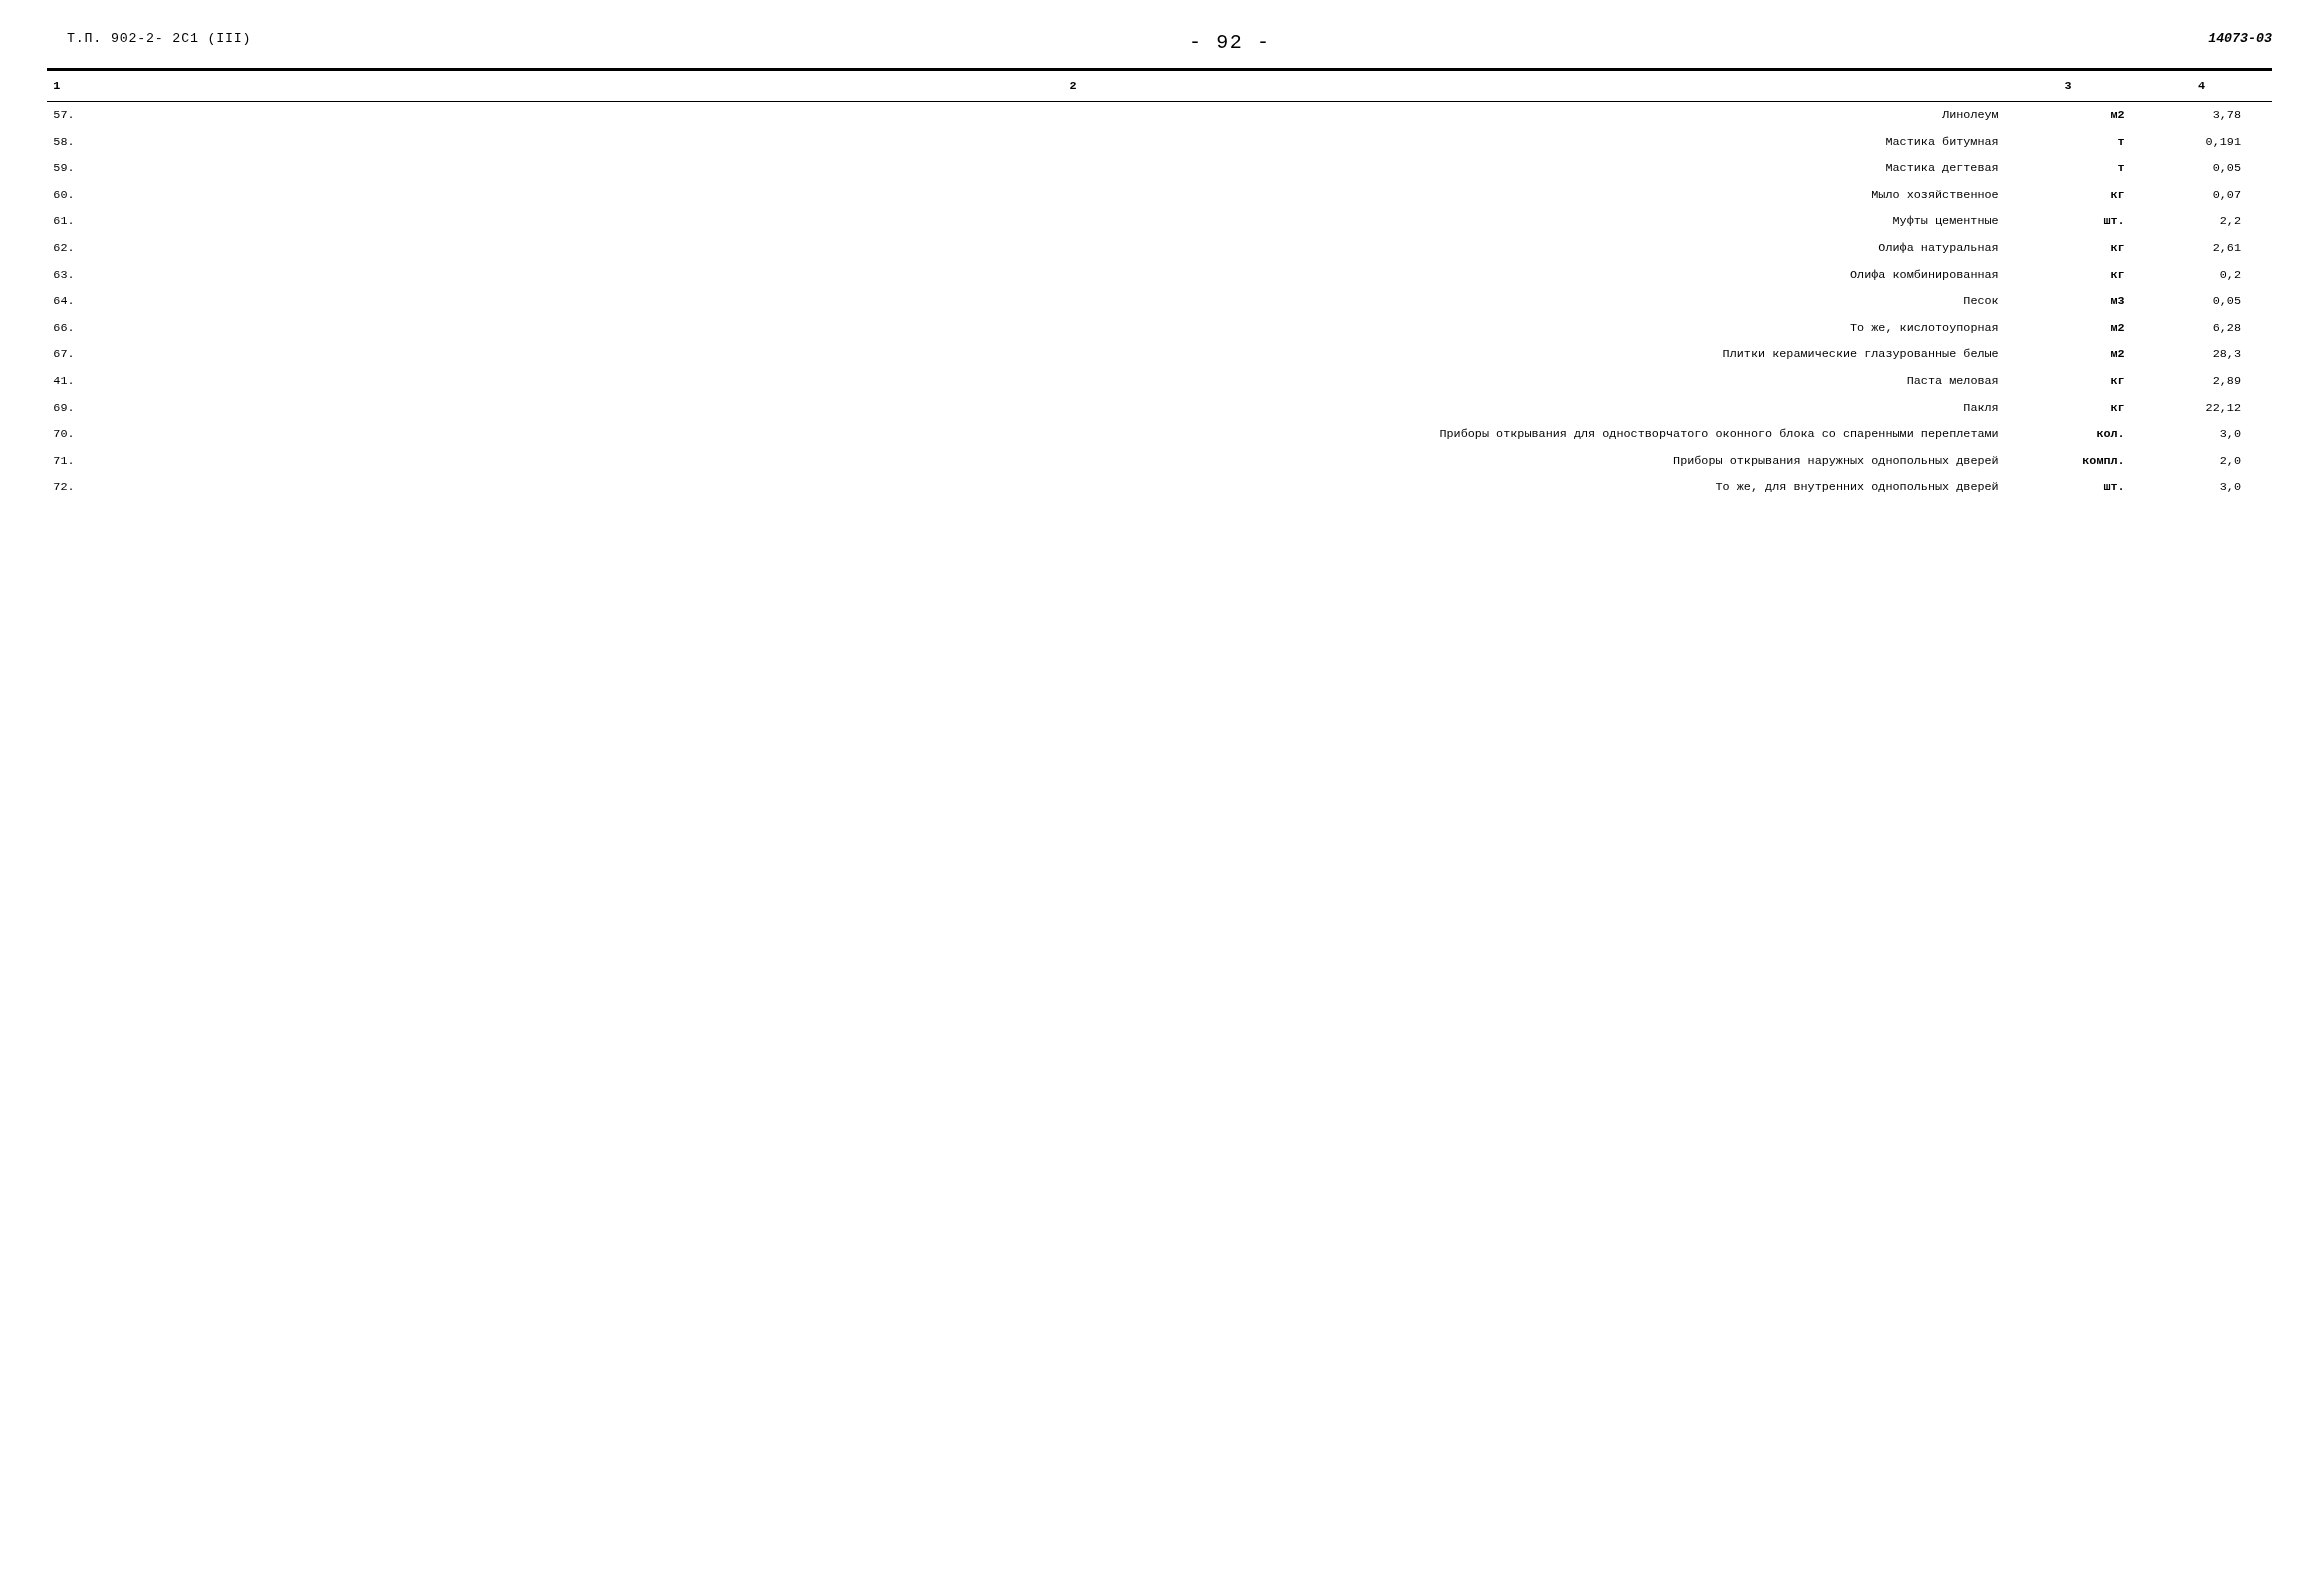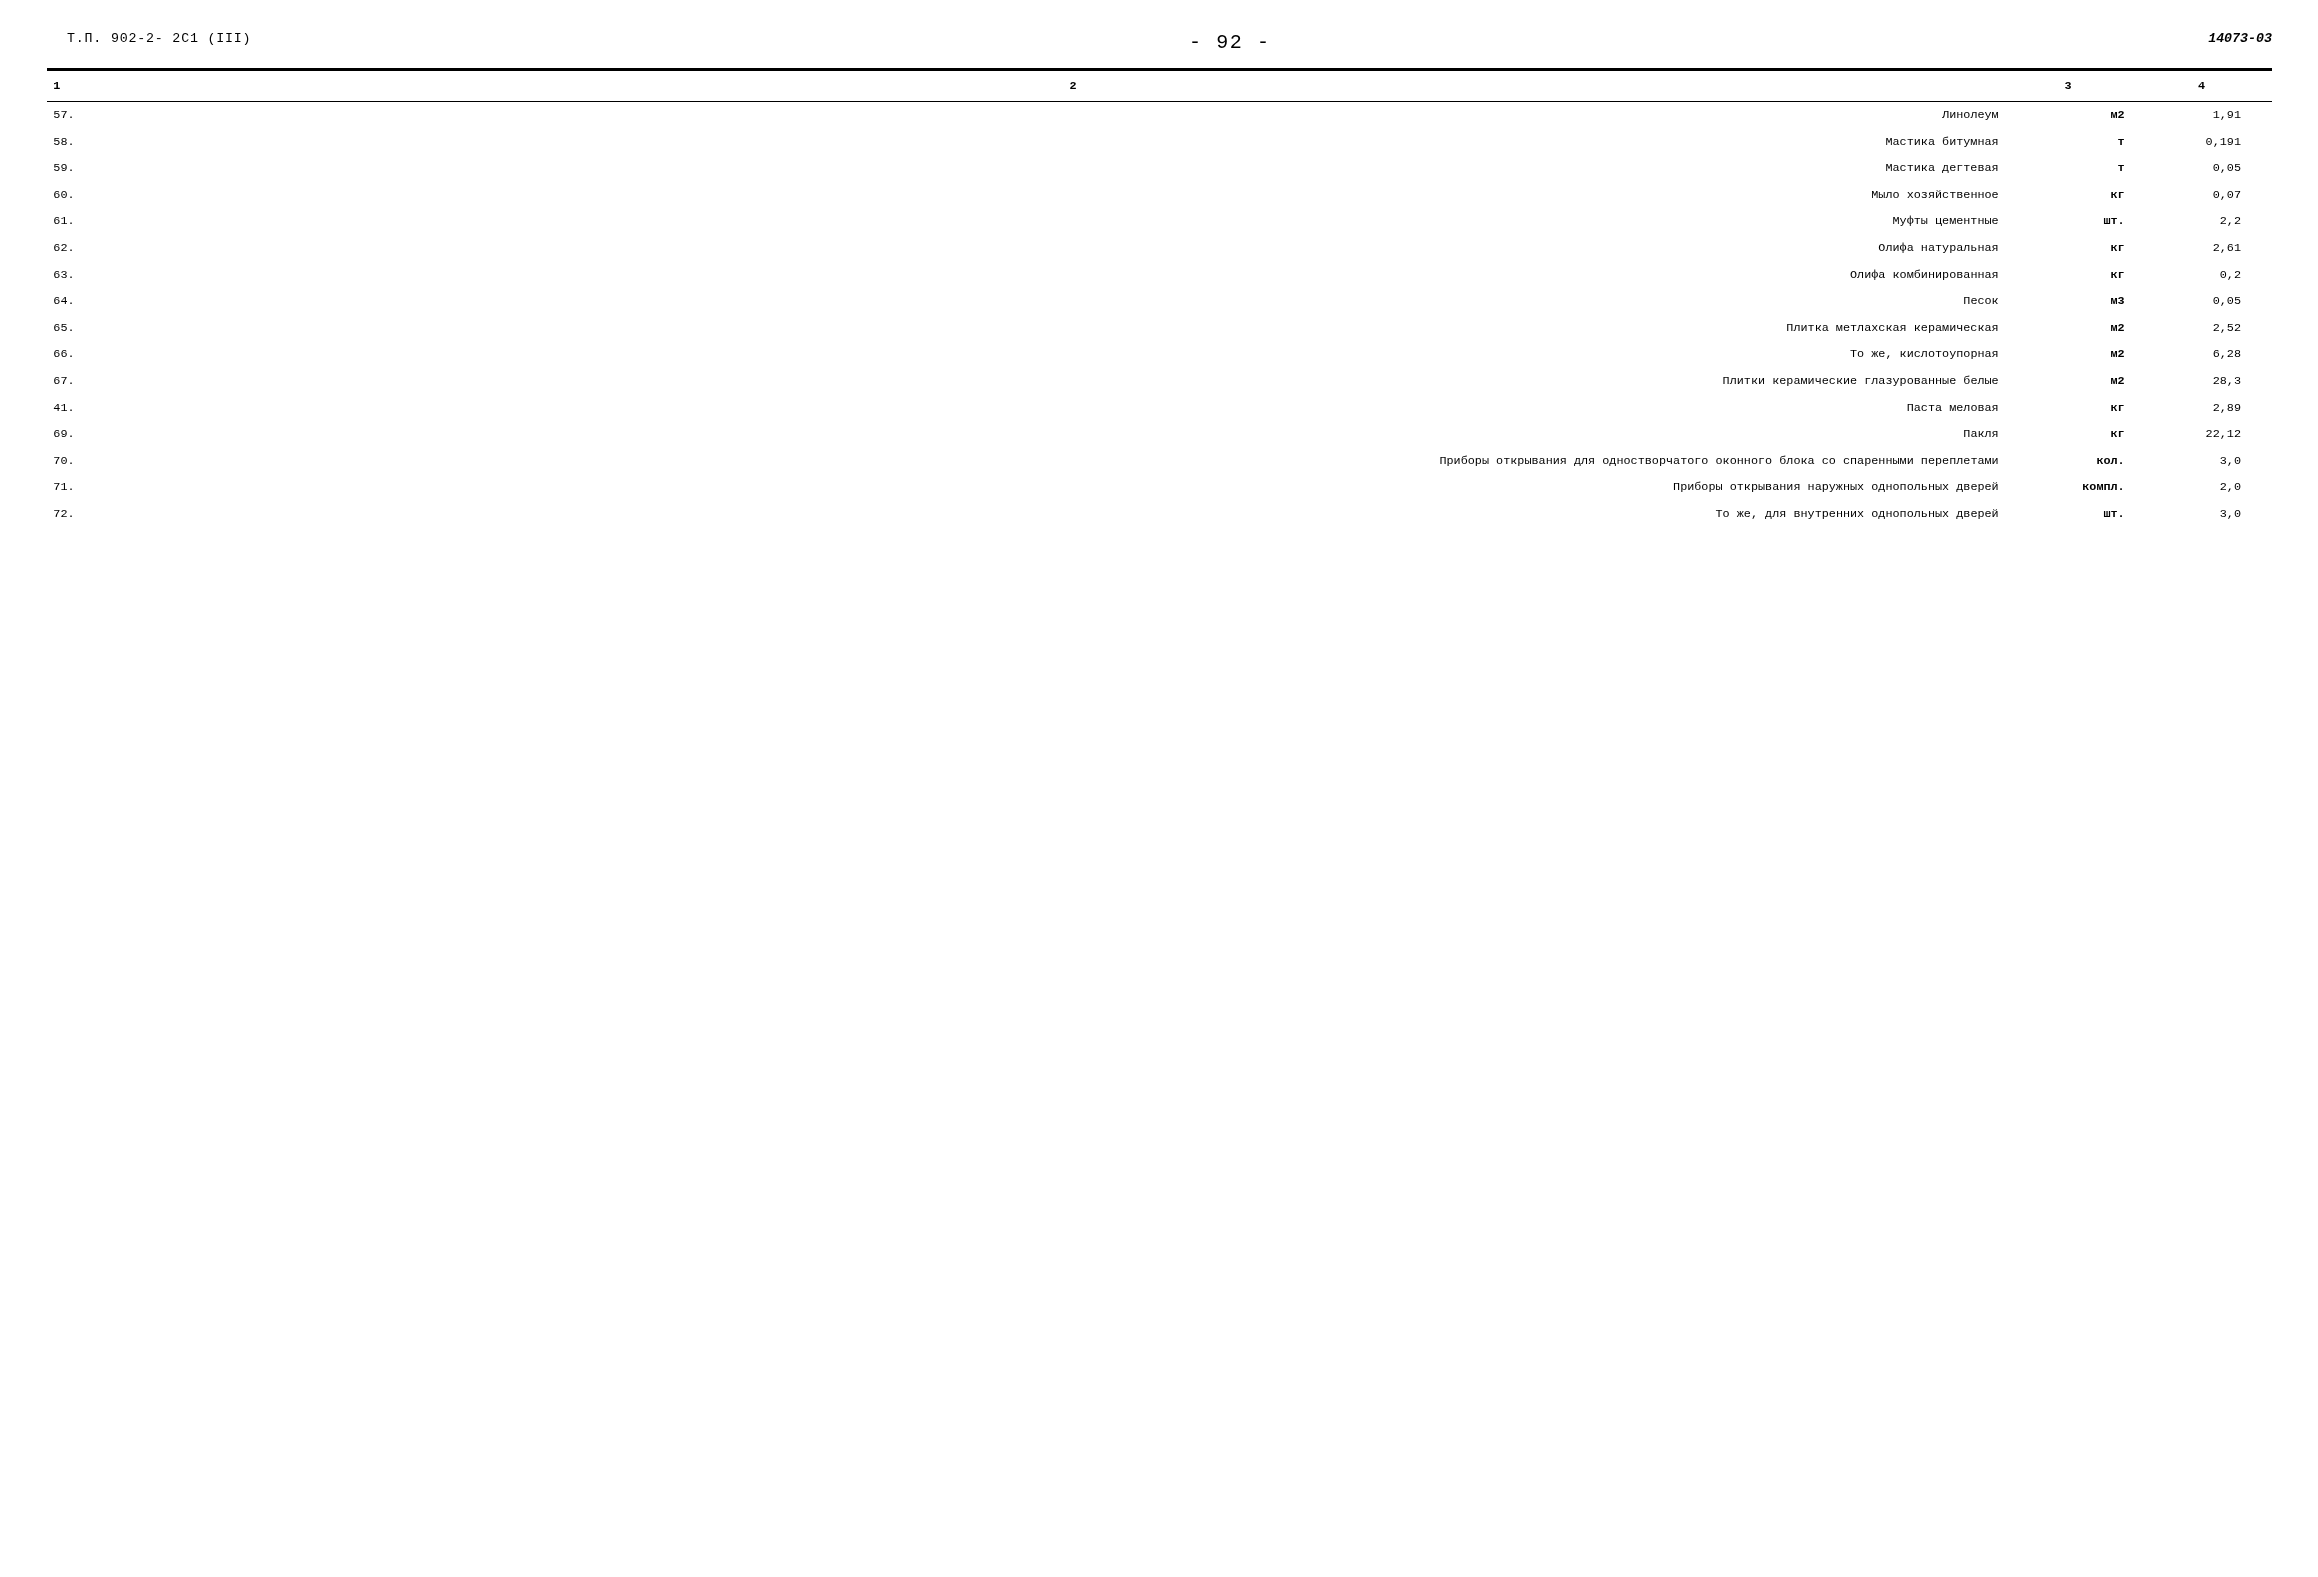--- a/index.html
+++ b/index.html
@@ -108,21 +108,21 @@
       <td>2</td>
       <td>3</td>
       <td>4</td>
     </tr>
   </thead>
   <tbody id="table-body">
   <tr class="data-row">
         <td>57.</td>
         <td>Линолеум</td>
         <td><b>м2</b></td>
-        <td>1,91</td>
+        <td>3,78</td>
       </tr>
       <tr class="data-row">
         <td>58.</td>
         <td>Мастика битумная</td>
         <td><b>т</b></td>
         <td>0,191</td>
       </tr>
       <tr class="data-row">
         <td>59.</td>
         <td>Мастика дегтевая</td>
@@ -153,26 +153,20 @@
         <td><b>кг</b></td>
         <td>0,2</td>
       </tr>
       <tr class="data-row">
         <td>64.</td>
         <td>Песок</td>
         <td><b>м3</b></td>
         <td>0,05</td>
       </tr>
       <tr class="data-row">
-        <td>65.</td>
-        <td>Плитка метлахская керамическая</td>
-        <td><b>м2</b></td>
-        <td>2,52</td>
-      </tr>
-      <tr class="data-row">
         <td>66.</td>
         <td>То же, кислотоупорная</td>
         <td><b>м2</b></td>
         <td>6,28</td>
       </tr>
       <tr class="data-row">
         <td>67.</td>
         <td>Плитки керамические глазурованные белые</td>
         <td><b>м2</b></td>
         <td>28,3</td>

